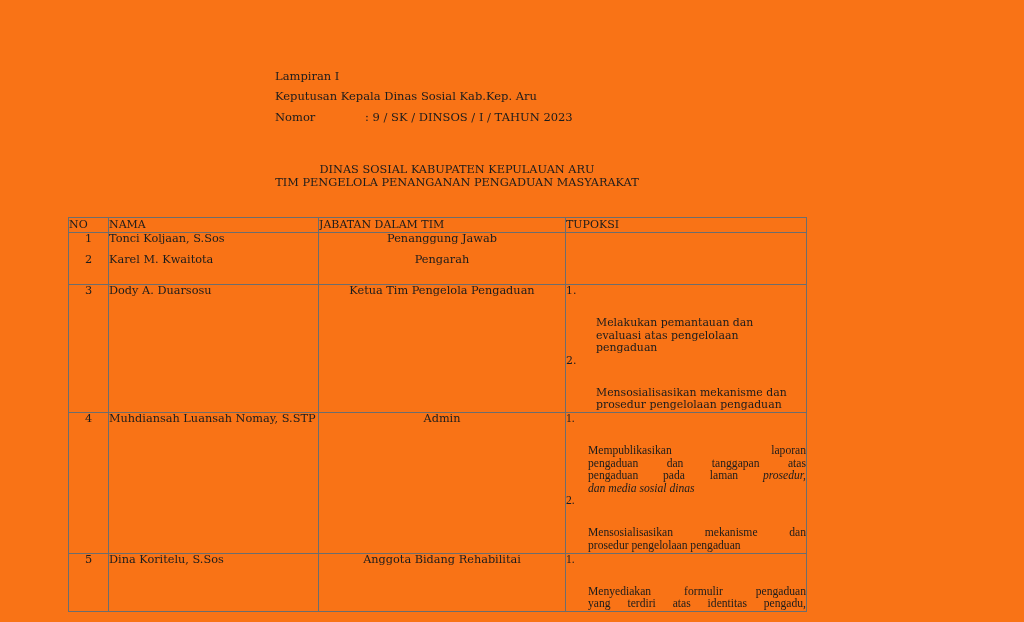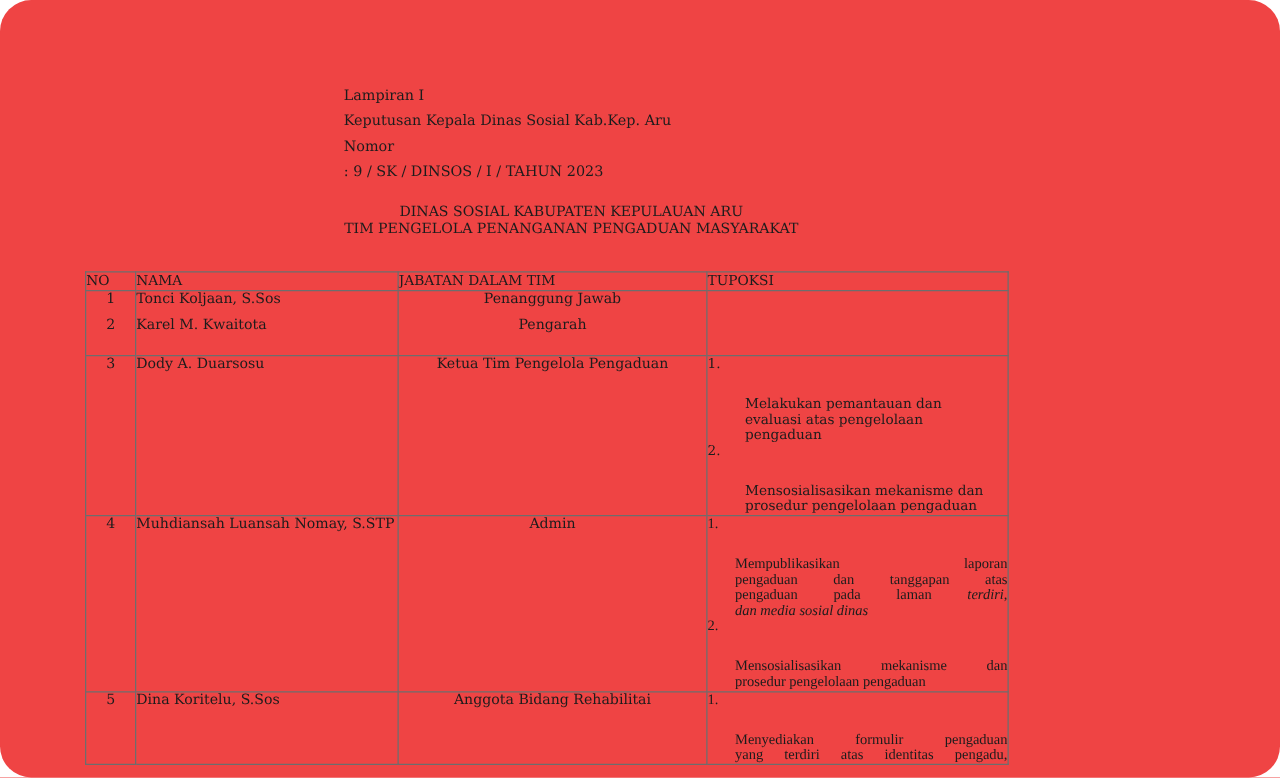--- a/index.html
+++ b/index.html
@@ -1,25 +1,25 @@
 <!DOCTYPE html>
 <html><head>
 <meta charset="utf-8">
 <style>
   html, body { margin:0; padding:0; }
   body {
     width:1024px; height:622px; background:#ffffff; position:relative;
     font-family:"DejaVu Serif", serif; color:#1c1c1c;
     -webkit-font-smoothing:antialiased; overflow:hidden;
   }
-  .page { position:absolute; inset:0; background:#ef4444;border-radius:25px; }
+  .page { position:absolute; inset:0; background:#f97316; }
 
   
   .hdr { position:absolute; left:275px; top:66px; font-size:11.5px; line-height:20.4px; }
-  .hdr .kv { display:flex;flex-direction:column; }
+  .hdr .kv { display:flex; }
   .hdr .kv .k { width:90px; flex:none; }
 
   
   .title { position:absolute; left:68px; top:163px; width:778px; text-align:center;
            font-size:11.3px; line-height:13.2px; }
 
   
   table.doc-table { position:absolute; left:68px; top:217px; width:738px;
     border-collapse:collapse; table-layout:fixed; font-size:11.3px; }
   .doc-table th, .doc-table td {
@@ -127,21 +127,21 @@
     <tr class="r4">
       <td class="c-no">4</td>
       <td class="c-nama">Muhdiansah Luansah Nomay, S.STP</td>
       <td class="c-jab">Admin</td>
       <td class="c-tup tup-b">
         <div class="item">
           <div class="mk">1.</div>
           <div class="tx">
             <div class="ln jl"><span>Mempublikasikan laporan</span></div>
             <div class="ln jl"><span>pengaduan dan tanggapan atas</span></div>
-            <div class="ln jl"><span>pengaduan pada laman</span> <span class="it">terdiri,</span></div>
+            <div class="ln jl"><span>pengaduan pada laman</span> <span class="it">prosedur,</span></div>
             <div class="ln"><span class="it">dan media sosial dinas</span></div>
           </div>
         </div>
         <div class="item">
           <div class="mk">2.</div>
           <div class="tx">
             <div class="ln jl"><span>Mensosialisasikan mekanisme dan</span></div>
             <div class="ln"><span>prosedur pengelolaan pengaduan</span></div>
           </div>
         </div>

